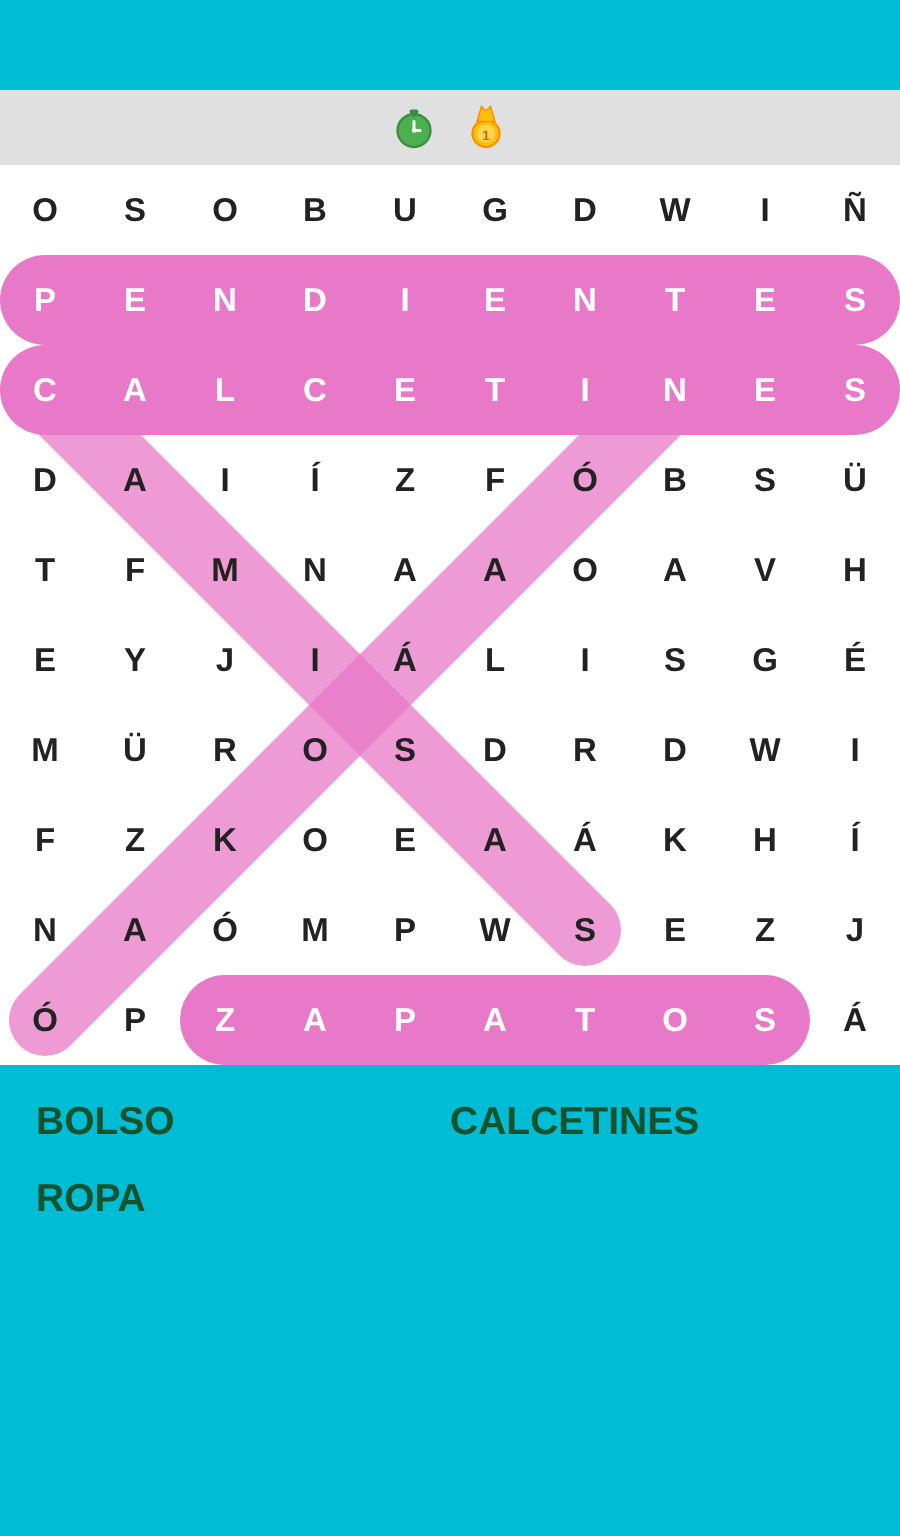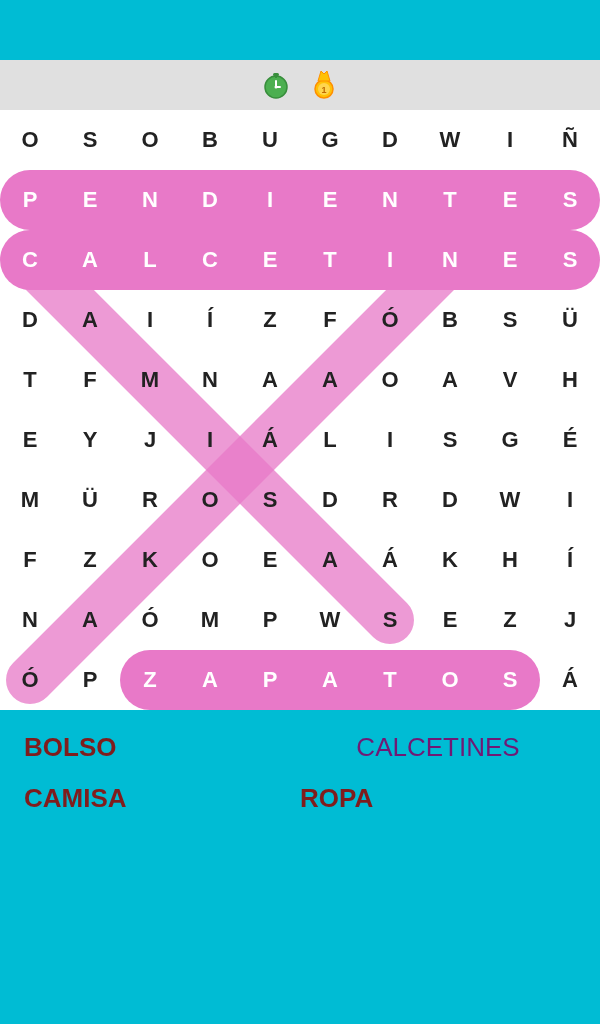--- a/index.html
+++ b/index.html
@@ -96,26 +96,25 @@
       display: grid;
       grid-template-columns: 1fr 1fr;
       gap: 8px 0;
     }
     .word-item {
       font-size: 26px;
       font-weight: bold;
       padding: 6px 0;
     }
     .word-found {
-      color: #701a75;
-      font-weight: 400;
-      text-align: center;
+      color: #14532d;
+      font-weight: 700;
     }
     .word-unfound {
-      color: #7f1d1d;
+      color: #14532d;
       font-weight: bold;
     }
   </style>
 </head>
 <body>
 
 <div id="header">
   <span id="back-btn"></span>
   <span id="header-title"></span>
 </div>
@@ -268,15 +267,14 @@
   </table>
   <svg id="svg-overlay" height="600">
       <line x1="30" y1="150" x2="390" y2="510" stroke="#e879c8" stroke-width="48" stroke-linecap="round" opacity="0.75"></line>
       <line x1="450" y1="150" x2="30" y2="570" stroke="#e879c8" stroke-width="48" stroke-linecap="round" opacity="0.75"></line>
     </svg>
 </div>
 
 <div id="word-list">
 <div class="word-item word-unfound">BOLSO</div>
     <div class="word-item word-found">CALCETINES</div>
-    <div class="word-item word-unfound">CAMISA</div>
     <div class="word-item word-unfound">ROPA</div>
   </div>
 
 </body></html>

